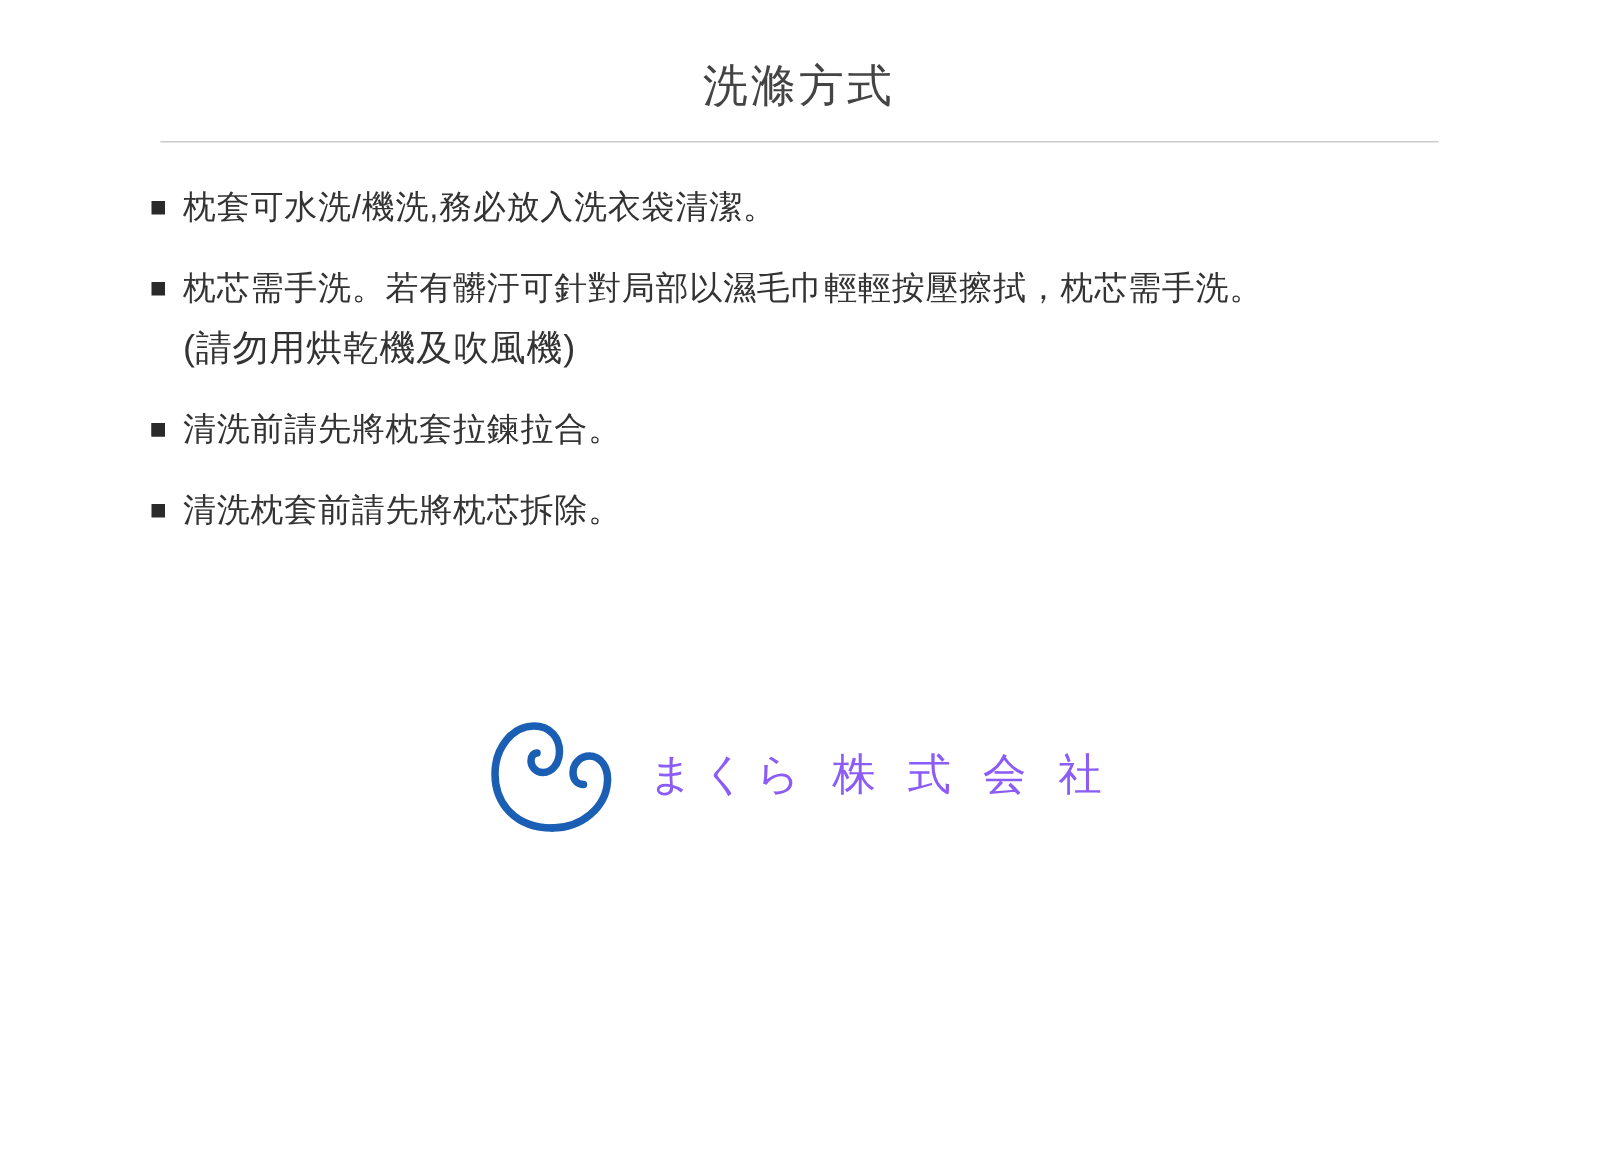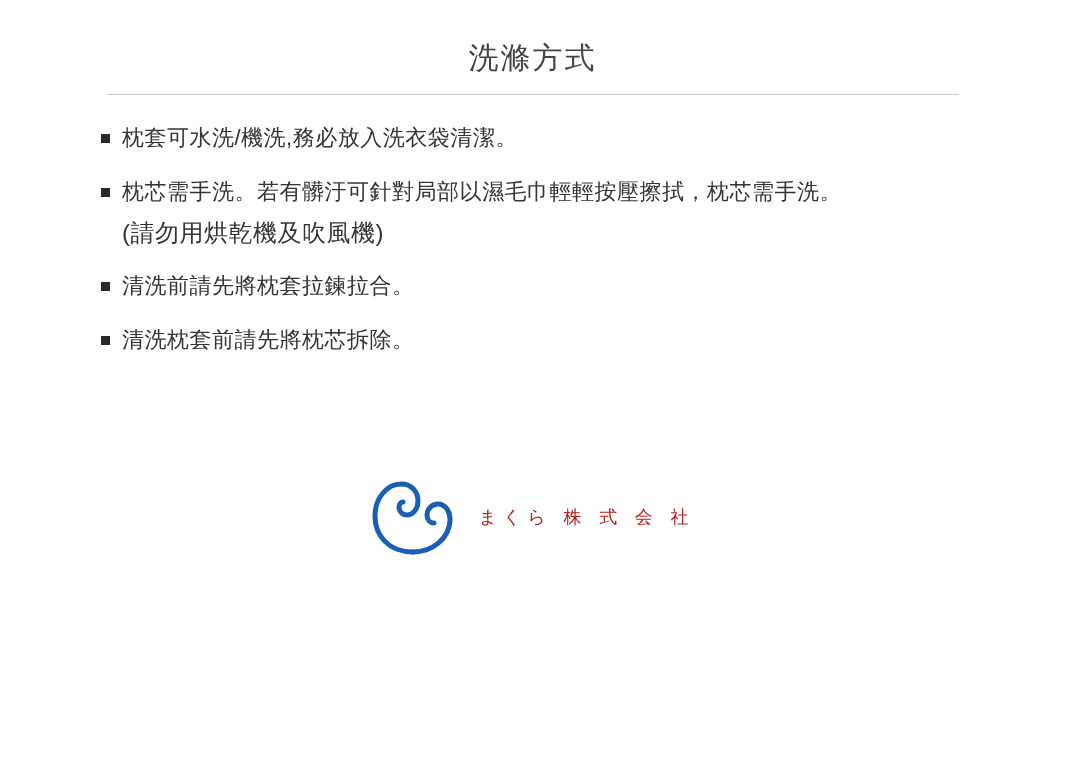--- a/index.html
+++ b/index.html
@@ -78,23 +78,23 @@
     align-items: center;
     justify-content: center;
     gap: 22px;
   }
   .logo-mark {
     width: 86px;
     height: 78px;
     flex: 0 0 auto;
   }
   .logo-text {
-    font-size: 18px;
+    font-size: 29px;
     letter-spacing: 6px;
-    color: #b91c1c;
+    color: #8b5cf6;
     font-family: "DejaVu Sans", sans-serif;
     white-space: nowrap;
   }
 </style>
 </head>
 <body>
 
 <div class="page">
 
   <h1 class="doc-title">洗滌方式</h1>

